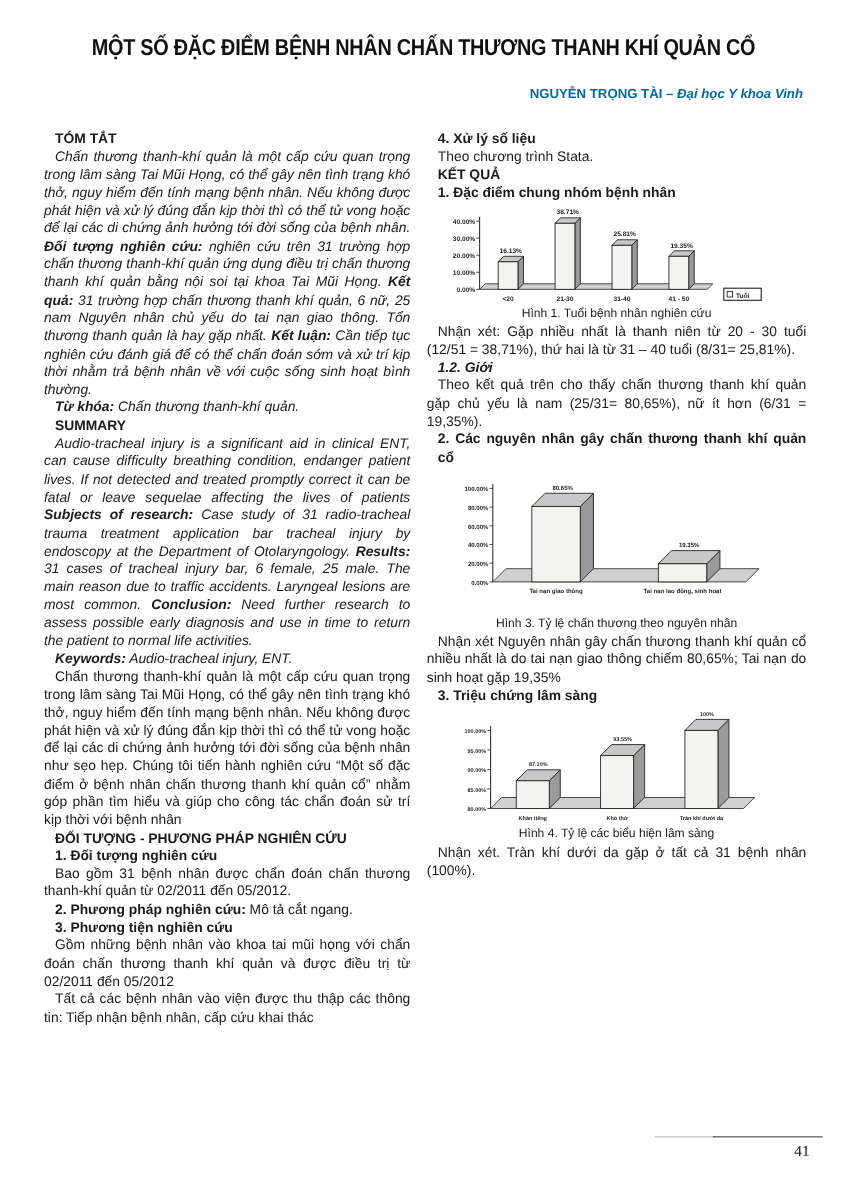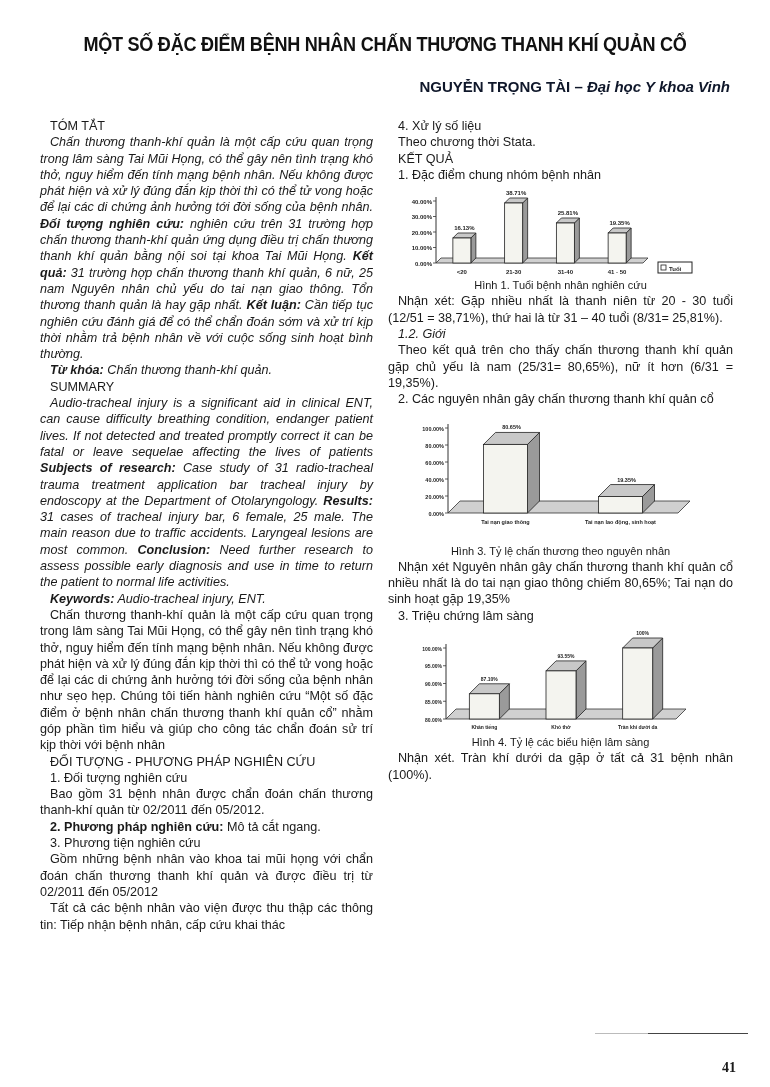--- a/index.html
+++ b/index.html
@@ -1,35 +1,35 @@
 <!DOCTYPE html>
 <html><head>
 <meta charset="utf-8">
 <style>
   html, body { margin:0; padding:0; background:#ffffff; }
   body { width:770px; height:1087px; position:relative; overflow:hidden; color:#1a1a1a;
          font-family:"Liberation Sans", sans-serif; }
   .title { position:absolute; left:0; width:770px; top:32px; text-align:center;
            font-family:"Liberation Sans", sans-serif; font-weight:bold; font-size:21px;
            letter-spacing:-0.3px; transform:scaleX(0.86); transform-origin:center; color:#111; }
-  .author { position:absolute; right:40px; top:78px; font-size:15px; font-weight:bold; color:#0f172a; }
+  .author { position:absolute; right:40px; top:78px; font-size:12px; font-weight:bold; color:#0369a1; }
   .author i { font-style:italic; }
   .col { position:absolute; top:118px; font-size:12.6px; line-height:16.3px; text-align:justify; }
   .col.left { left:40px; width:333px; }
   .col.right { left:388px; width:345px; top:118px; }
   .col p { margin:0; }
   .ind { text-indent:10px; }
-  .h { font-weight:normal; padding-left:10px; }
+  .h { font-weight:bold; padding-left:10px; }
   .it { font-style:italic; }
   .cap { font-weight:normal; text-align:center; font-size:11px; }
   .chart { display:block; margin:0 auto; }
   .chart text { font-family:"Liberation Sans", sans-serif; }
   .footer-line { position:absolute; left:648px; top:1033px; width:100px; height:1px; background:#444; }
   .footer-line2 { position:absolute; left:595px; top:1033px; width:55px; height:1px; background:#bbb; }
-  .pagenum { position:absolute; left:722px; top:1040px; font-family:"Liberation Serif", serif; font-weight:bold; font-size:14px;margin-top:20px; }
+  .pagenum { position:absolute; left:722px; top:1040px; font-family:"Liberation Serif", serif; font-weight:normal; font-size:14px; }
 </style>
 </head>
 <body>
 
 <div class="title">MỘT SỐ ĐẶC ĐIỂM BỆNH NHÂN CHẤN THƯƠNG THANH KHÍ QUẢN CỔ</div>
 <div class="author"><span>NGUYỄN TRỌNG TÀI – </span><i>Đại học Y khoa Vinh</i></div>
 
 <div class="col left">
   <p class="h">TÓM TẮT</p>
   <p class="ind it"><span>Chấn thương thanh-khí quản là một cấp cứu quan trọng trong lâm sàng Tai Mũi Họng, có thể gây nên tình trạng khó thở, nguy hiểm đến tính mạng bệnh nhân. Nếu không được phát hiện và xử lý đúng đắn kịp thời thì có thể tử vong hoặc để lại các di chứng ảnh hưởng tới đời sống của bệnh nhân. </span><b>Đối tượng nghiên cứu:</b><span> nghiên cứu trên 31 trường hợp chấn thương thanh-khí quản ứng dụng điều trị chấn thương thanh khí quản bằng nội soi tại khoa Tai Mũi Họng. </span><b>Kết quả:</b><span> 31 trường hợp chấn thương thanh khí quản, 6 nữ, 25 nam  Nguyên nhân chủ yếu do tai nạn giao thông. Tổn thương thanh quản là hay gặp nhất. </span><b>Kết luận:</b><span> Cần tiếp tục nghiên cứu đánh giá để có thể chẩn đoán sớm và xử trí kịp thời nhằm trả bệnh nhân về với cuộc sống sinh hoạt bình thường.</span></p>
@@ -42,21 +42,21 @@
   <p class="h">1. Đối tượng nghiên cứu</p>
   <p class="ind">Bao gồm 31 bệnh nhân được chẩn đoán chấn thương thanh-khí quản từ 02/2011 đến 05/2012.</p>
   <p class="ind"><b>2. Phương pháp nghiên cứu:</b><span> Mô tả cắt ngang.</span></p>
   <p class="h">3. Phương tiện nghiên cứu</p>
   <p class="ind">Gồm những bệnh nhân vào khoa tai mũi họng với chẩn đoán chấn thương thanh khí quản và được điều trị từ 02/2011 đến 05/2012</p>
   <p class="ind">Tất cả các bệnh nhân vào viện được thu thập các thông tin: Tiếp nhận bệnh nhân, cấp cứu khai thác</p>
 </div>
 
 <div class="col right">
   <p class="h">4. Xử lý số liệu</p>
-  <p class="ind">Theo chương thời Stata.</p>
+  <p class="ind">Theo chương trình Stata.</p>
   <p class="h">KẾT QUẢ</p>
   <p class="h">1. Đặc điểm chung nhóm bệnh nhân</p>
 
   <svg class="chart" id="chart1" width="345" height="94">
       <line x1="48" y1="14" x2="48" y2="80" stroke="#333" stroke-width="1"></line>
       <polygon points="48,80 255,80 260,75 53,75" fill="#d0d0d0" stroke="#333" stroke-width="0.8"></polygon>
       <line x1="45" y1="80" x2="48" y2="80" stroke="#333" stroke-width="0.8"></line>
       <text x="44" y="82.5" font-size="6" font-weight="bold" text-anchor="end" fill="#222">0.00%</text>
       <line x1="45" y1="64.5" x2="48" y2="64.5" stroke="#333" stroke-width="0.8"></line>
       <text x="44" y="67" font-size="6" font-weight="bold" text-anchor="end" fill="#222">10.00%</text>

